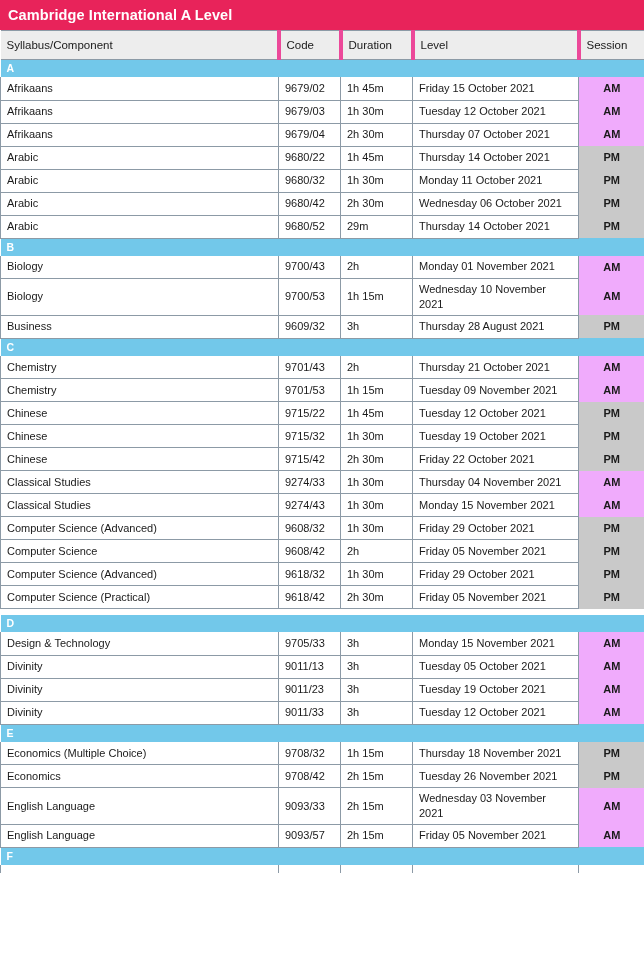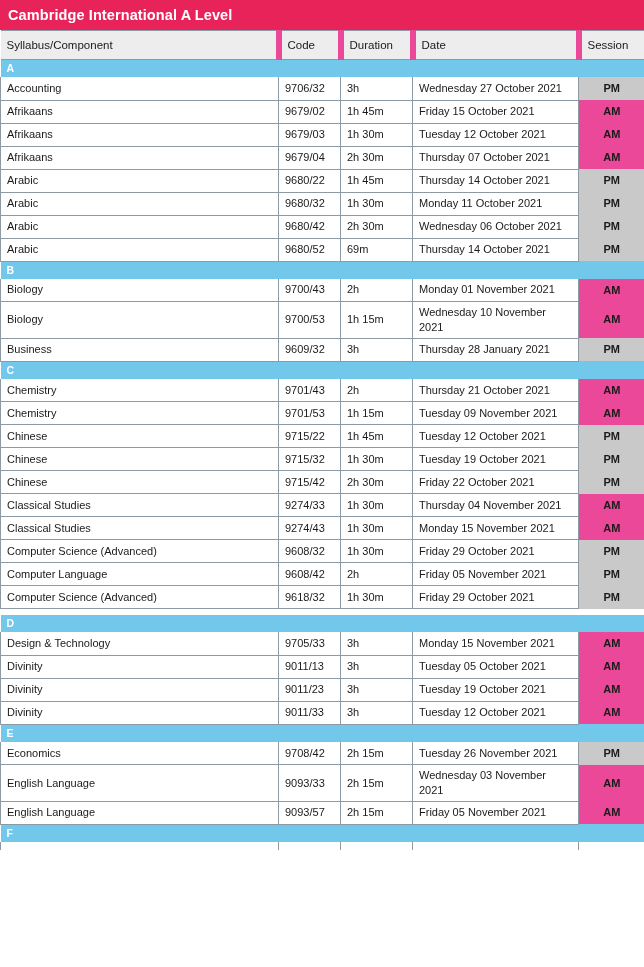--- a/index.html
+++ b/index.html
@@ -53,21 +53,21 @@
   col.c-session  { width: 66px; }
 
   
   thead th {
     background: #EDEDED;
     font-weight: normal;
     text-align: left;
     font-size: 11.5px;
     height: 29px;
     padding: 0 6px;
-    border-right: 6px solid #ec4899;
+    border-right: 4px solid #ec4899;
     border-bottom: 1px solid #8C9AA6;
     border-top: 1px solid #8C9AA6;
     color: #1a1a1a;
     vertical-align: middle;
     box-sizing: border-box;
   }
   thead th.last { border-right: none; }
 
   
   tr.section-row td {
@@ -104,21 +104,21 @@
   tr.data-row td.cell-syllabus { border-left: 1px solid #8C9AA6; }
   tr.data-row td.cell-session {
     text-align: center;
     font-weight: bold;
     font-size: 11px;
     border-right: none;
     border-bottom: none;
     padding: 3px 4px;
   }
   tr.data-row td.cell-session.pm { background: #C9C9C9; }
-  tr.data-row td.cell-session.am { background: #ec4899; }
+  tr.data-row td.cell-session.am { background: #f0abfc; }
 
   
   tr.partial-row td {
     height: 8px;
     background: #ffffff;
     border-right: 1px solid #8C9AA6;
     border-left: none;
     padding: 0;
   }
   tr.partial-row td.cell-syllabus { border-left: 1px solid #8C9AA6; }
@@ -139,36 +139,29 @@
       <col class="c-code">
       <col class="c-duration">
       <col class="c-date">
       <col class="c-session">
     </colgroup>
     <thead>
       <tr>
         <th>Syllabus/Component</th>
         <th>Code</th>
         <th>Duration</th>
-        <th>Date</th>
+        <th>Level</th>
         <th class="last">Session</th>
       </tr>
     </thead>
     <tbody id="tt-body">
         <tr class="section-row">
           <td colspan="5">A</td>
         </tr>
         <tr class="data-row">
-          <td class="cell-syllabus">Accounting</td>
-          <td class="cell-code">9706/32</td>
-          <td class="cell-duration">3h</td>
-          <td class="cell-date">Wednesday 27 October 2021</td>
-          <td class="cell-session pm">PM</td>
-        </tr>
-        <tr class="data-row">
           <td class="cell-syllabus">Afrikaans</td>
           <td class="cell-code">9679/02</td>
           <td class="cell-duration">1h 45m</td>
           <td class="cell-date">Friday 15 October 2021</td>
           <td class="cell-session am">AM</td>
         </tr>
         <tr class="data-row">
           <td class="cell-syllabus">Afrikaans</td>
           <td class="cell-code">9679/03</td>
           <td class="cell-duration">1h 30m</td>
@@ -199,21 +192,21 @@
         <tr class="data-row">
           <td class="cell-syllabus">Arabic</td>
           <td class="cell-code">9680/42</td>
           <td class="cell-duration">2h 30m</td>
           <td class="cell-date">Wednesday 06 October 2021</td>
           <td class="cell-session pm">PM</td>
         </tr>
         <tr class="data-row">
           <td class="cell-syllabus">Arabic</td>
           <td class="cell-code">9680/52</td>
-          <td class="cell-duration">69m</td>
+          <td class="cell-duration">29m</td>
           <td class="cell-date">Thursday 14 October 2021</td>
           <td class="cell-session pm">PM</td>
         </tr>
         <tr class="section-row">
           <td colspan="5">B</td>
         </tr>
         <tr class="data-row">
           <td class="cell-syllabus">Biology</td>
           <td class="cell-code">9700/43</td>
           <td class="cell-duration">2h</td>
@@ -224,21 +217,21 @@
           <td class="cell-syllabus">Biology</td>
           <td class="cell-code">9700/53</td>
           <td class="cell-duration">1h 15m</td>
           <td class="cell-date">Wednesday 10 November 2021</td>
           <td class="cell-session am">AM</td>
         </tr>
         <tr class="data-row">
           <td class="cell-syllabus">Business</td>
           <td class="cell-code">9609/32</td>
           <td class="cell-duration">3h</td>
-          <td class="cell-date">Thursday 28 January 2021</td>
+          <td class="cell-date">Thursday 28 August 2021</td>
           <td class="cell-session pm">PM</td>
         </tr>
         <tr class="section-row">
           <td colspan="5">C</td>
         </tr>
         <tr class="data-row">
           <td class="cell-syllabus">Chemistry</td>
           <td class="cell-code">9701/43</td>
           <td class="cell-duration">2h</td>
           <td class="cell-date">Thursday 21 October 2021</td>
@@ -287,33 +280,40 @@
           <td class="cell-session am">AM</td>
         </tr>
         <tr class="data-row">
           <td class="cell-syllabus">Computer Science (Advanced)</td>
           <td class="cell-code">9608/32</td>
           <td class="cell-duration">1h 30m</td>
           <td class="cell-date">Friday 29 October 2021</td>
           <td class="cell-session pm">PM</td>
         </tr>
         <tr class="data-row">
-          <td class="cell-syllabus">Computer Language</td>
+          <td class="cell-syllabus">Computer Science</td>
           <td class="cell-code">9608/42</td>
           <td class="cell-duration">2h</td>
           <td class="cell-date">Friday 05 November 2021</td>
           <td class="cell-session pm">PM</td>
         </tr>
         <tr class="data-row">
           <td class="cell-syllabus">Computer Science (Advanced)</td>
           <td class="cell-code">9618/32</td>
           <td class="cell-duration">1h 30m</td>
           <td class="cell-date">Friday 29 October 2021</td>
           <td class="cell-session pm">PM</td>
         </tr>
+        <tr class="data-row">
+          <td class="cell-syllabus">Computer Science (Practical)</td>
+          <td class="cell-code">9618/42</td>
+          <td class="cell-duration">2h 30m</td>
+          <td class="cell-date">Friday 05 November 2021</td>
+          <td class="cell-session pm">PM</td>
+        </tr>
         <tr class="spacer-row">
           <td colspan="5"></td>
         </tr>
         <tr class="section-row">
           <td colspan="5">D</td>
         </tr>
         <tr class="data-row">
           <td class="cell-syllabus">Design &amp; Technology</td>
           <td class="cell-code">9705/33</td>
           <td class="cell-duration">3h</td>
@@ -336,20 +336,27 @@
         </tr>
         <tr class="data-row">
           <td class="cell-syllabus">Divinity</td>
           <td class="cell-code">9011/33</td>
           <td class="cell-duration">3h</td>
           <td class="cell-date">Tuesday 12 October 2021</td>
           <td class="cell-session am">AM</td>
         </tr>
         <tr class="section-row">
           <td colspan="5">E</td>
+        </tr>
+        <tr class="data-row">
+          <td class="cell-syllabus">Economics (Multiple Choice)</td>
+          <td class="cell-code">9708/32</td>
+          <td class="cell-duration">1h 15m</td>
+          <td class="cell-date">Thursday 18 November 2021</td>
+          <td class="cell-session pm">PM</td>
         </tr>
         <tr class="data-row">
           <td class="cell-syllabus">Economics</td>
           <td class="cell-code">9708/42</td>
           <td class="cell-duration">2h 15m</td>
           <td class="cell-date">Tuesday 26 November 2021</td>
           <td class="cell-session pm">PM</td>
         </tr>
         <tr class="data-row">
           <td class="cell-syllabus">English Language</td>

